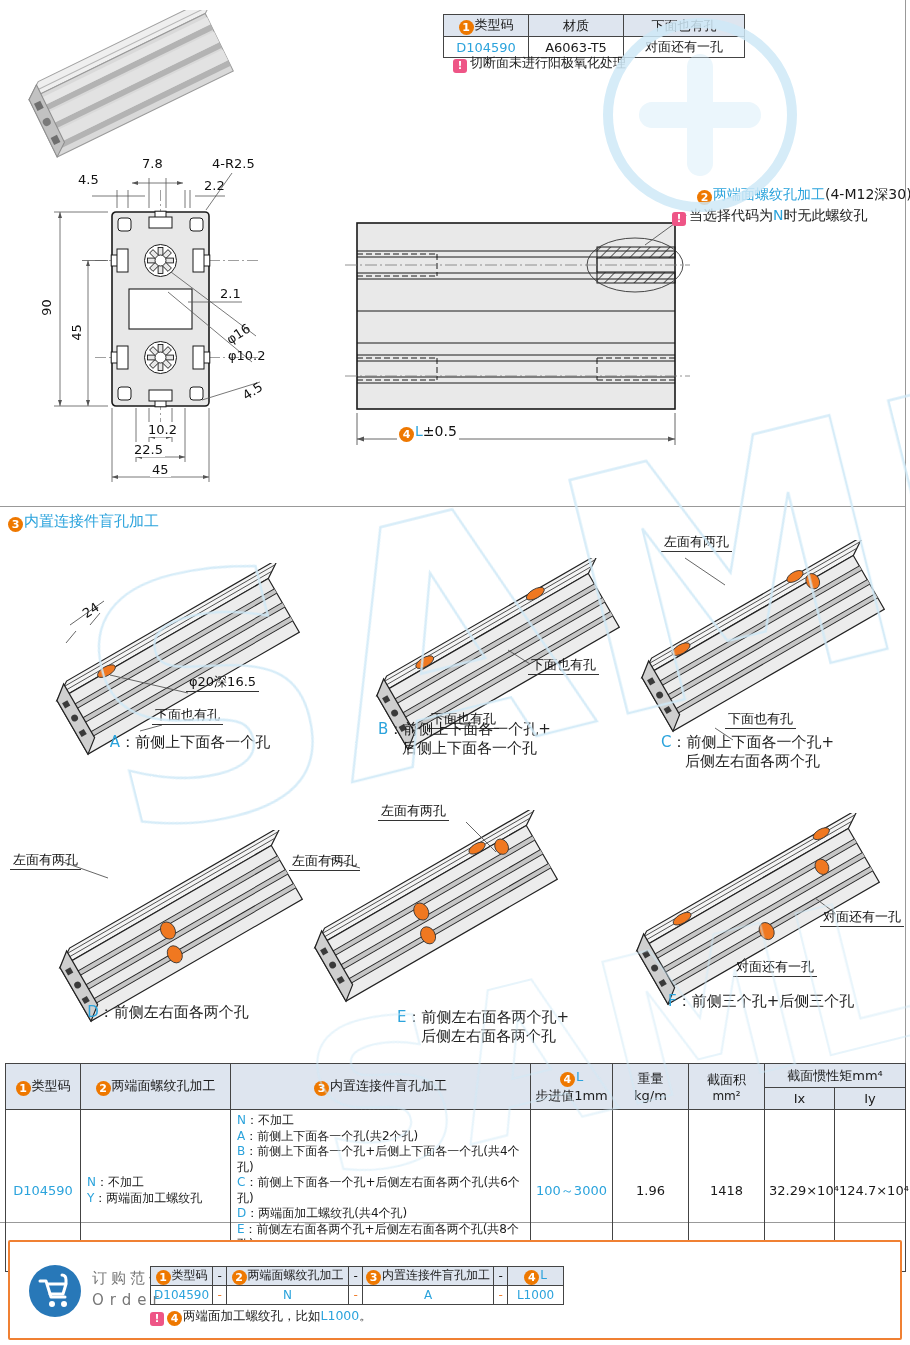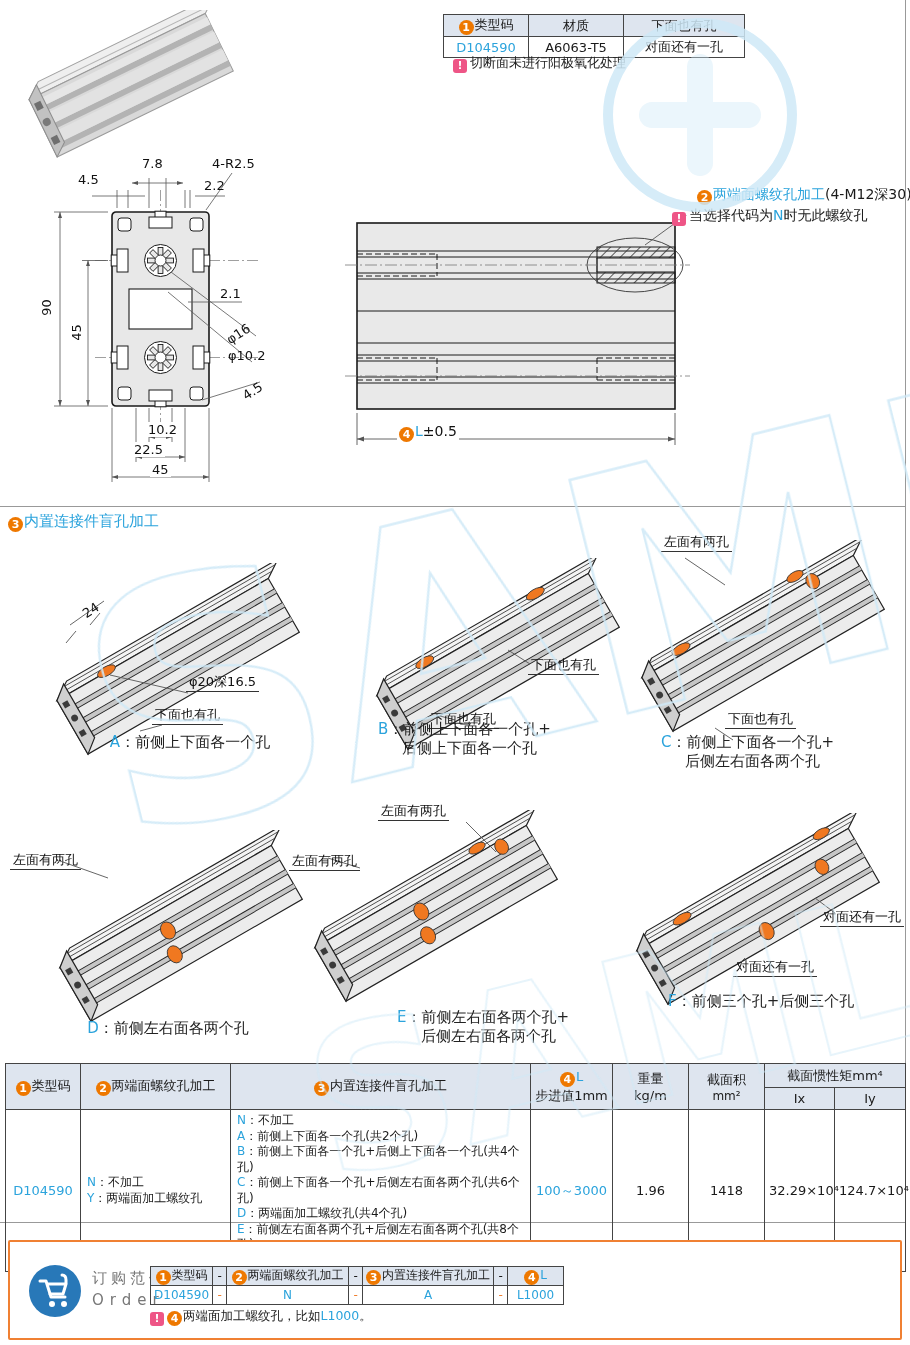--- a/index.html
+++ b/index.html
@@ -381,21 +381,21 @@
 <div class="abs layer" style="left:8px;top:825px;width:310px;height:240px">
   <svg width="300" height="200" viewBox="0 0 300 200" style="position:absolute;left:35px;top:5px">
     <use href="#isobar"></use>
     <g transform="translate(30,160) rotate(-30)">
       <ellipse cx="112" cy="-4" rx="7" ry="9" fill="#f07820" stroke="#333" stroke-width="0.8"></ellipse>
       <ellipse cx="106" cy="20" rx="7" ry="9" fill="#f07820" stroke="#333" stroke-width="0.8"></ellipse>
     </g>
     <line x1="65" y1="48" x2="20" y2="32" stroke="#555" stroke-width="0.9"></line>
   </svg>
   <span class="vcallout" style="left:2px;top:26px">左面有两孔</span>
-  <div class="vcap" style="left:160px;top:194px;transform:translateX(-50%)">
+  <div class="vcap" style="left:160px;top:178px;transform:translateX(-50%)">
     <span class="vcode">D</span><span>：</span><span>前侧左右面各两个孔</span>
   </div>
 </div>
 
 <div class="abs layer" style="left:283px;top:790px;width:330px;height:280px">
   <svg width="300" height="215" viewBox="0 0 300 215" style="position:absolute;left:15px;top:20px">
     <use href="#isobar"></use>
     <g transform="translate(30,160) rotate(-30)">
       <ellipse cx="110" cy="-4" rx="7" ry="9" fill="#f07820" stroke="#333" stroke-width="0.8"></ellipse>
       <ellipse cx="104" cy="20" rx="7" ry="9" fill="#f07820" stroke="#333" stroke-width="0.8"></ellipse>

